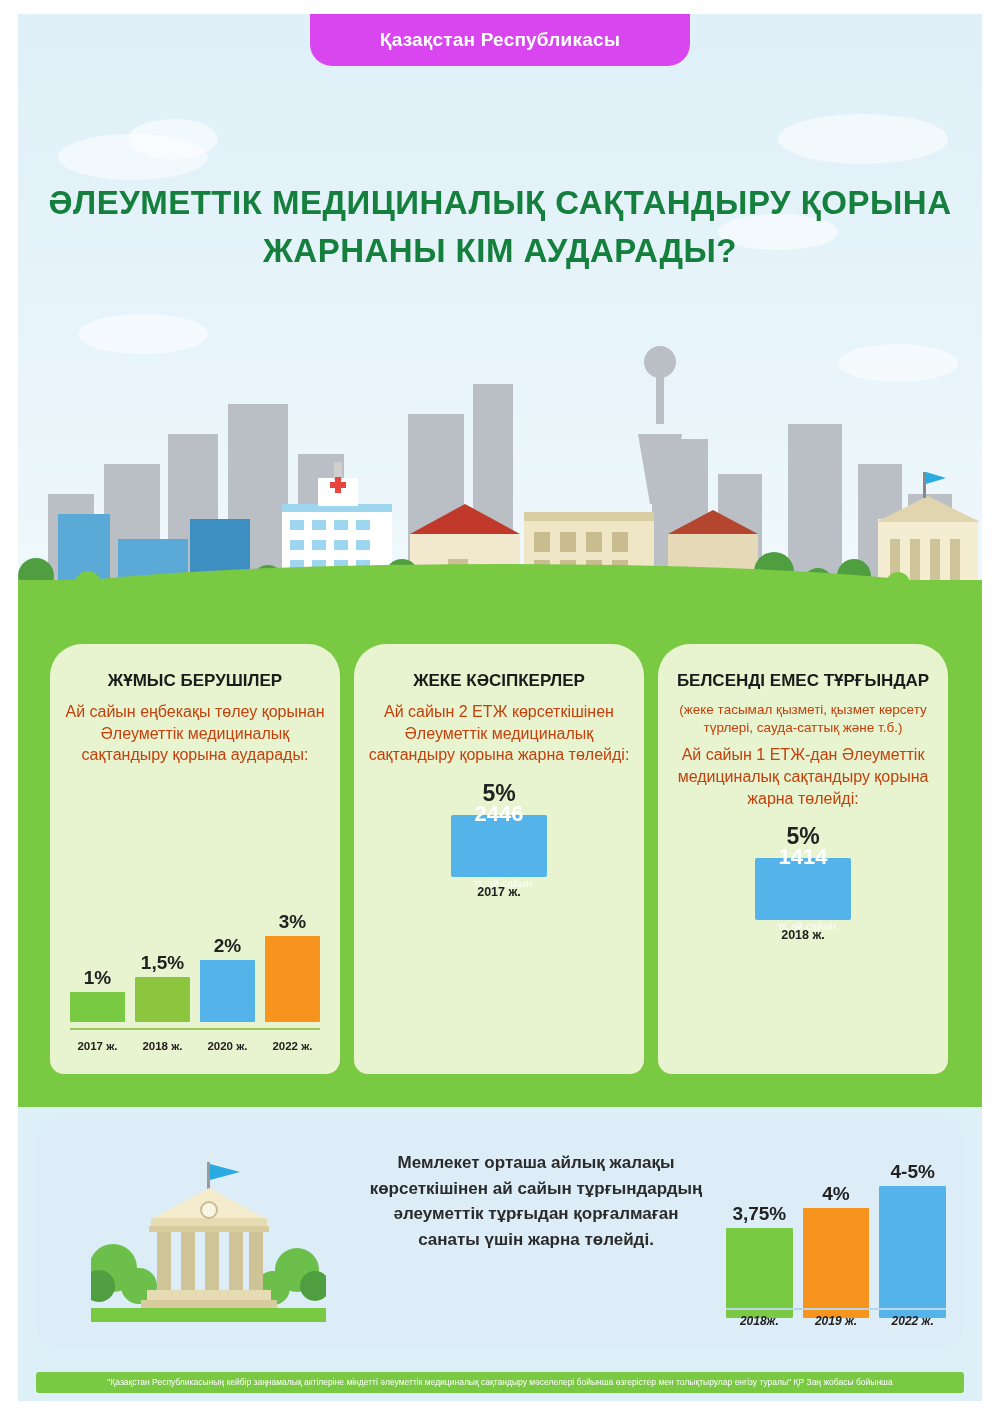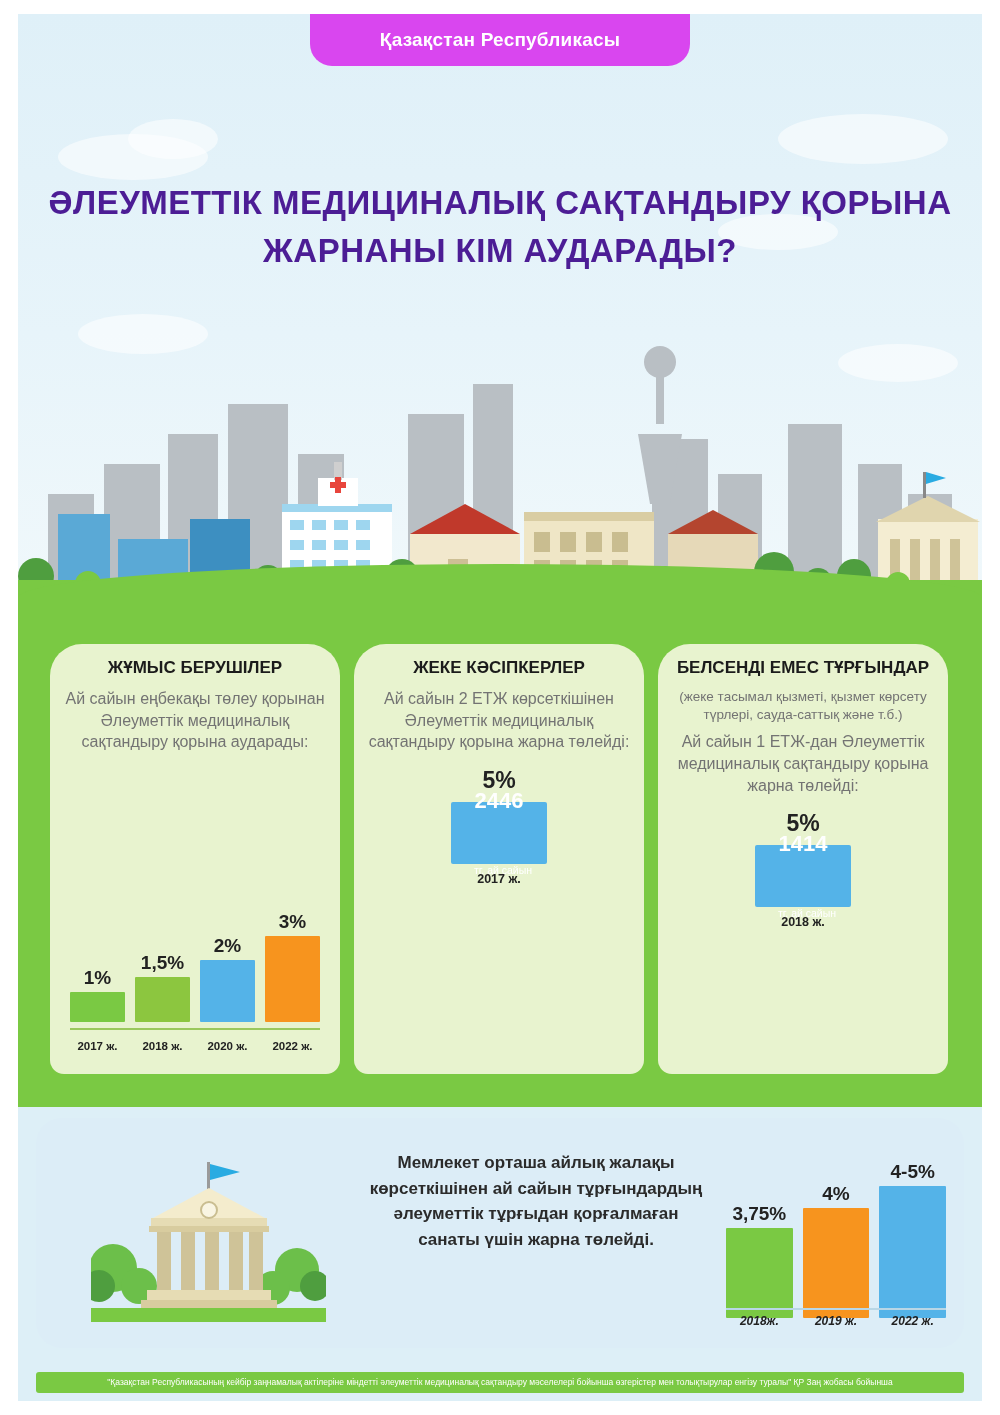--- a/index.html
+++ b/index.html
@@ -30,21 +30,21 @@
   }
   
   .sky {
     position:absolute; left:0; top:0; width:100%; height:580px;
     background:linear-gradient(#dff0f8 0%, #e7f4fa 55%, #f0f8fb 100%);
   }
   .cloud { position:absolute; background:#ffffff; opacity:.55; border-radius:50%; }
   
   .title {
     position:absolute; left:0; top:165px; width:100%;
-    text-align:center; color:#4c1d95;
+    text-align:center; color:#15803d;
     font-size:33px; font-weight:bold; line-height:1.45;
     letter-spacing:.5px;
   }
   
   .cityscape { position:absolute; left:0; top:330px; width:100%; height:250px; }
   
   .ground {
     position:absolute; left:0; top:566px; width:100%; height:527px;
     background:#7ac943;
   }
@@ -54,31 +54,31 @@
   }
   
   .cards {
     position:absolute; left:32px; top:630px;
     width:900px; display:flex; gap:14px;
   }
   .card {
     width:290px;
     background:#e8f3cf;
     border-radius:32px 32px 14px 14px;
-    padding:13px 14px 14px;
+    padding:26px 14px 14px;
     position:relative;
     min-height:430px;
   }
   .card h3 {
     margin:0 0 10px; text-align:center;
     font-size:17px; font-weight:bold; color:#1b1b1b; line-height:1.25;
   }
   .card p {
     margin:0 0 6px; text-align:center;
-    font-size:16px; color:#737373; line-height:1.35;
+    font-size:16px; color:#c2410c; line-height:1.35;
   }
   .card p.small {
     font-size:13.5px; line-height:1.3; margin-bottom:8px;
   }
   
   .barchart {
     position:absolute; left:20px; bottom:52px; width:250px; height:130px;
     display:flex; align-items:flex-end; gap:10px;
   }
   .bar-wrap { flex:1; display:flex; flex-direction:column; align-items:center; justify-content:flex-end; height:100%; }

